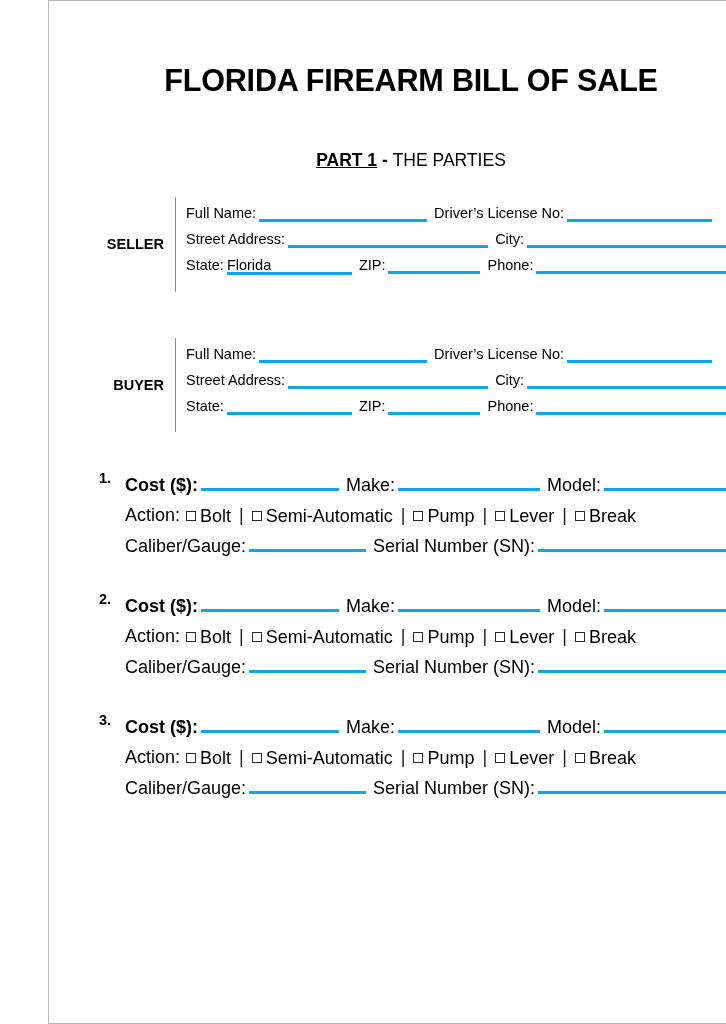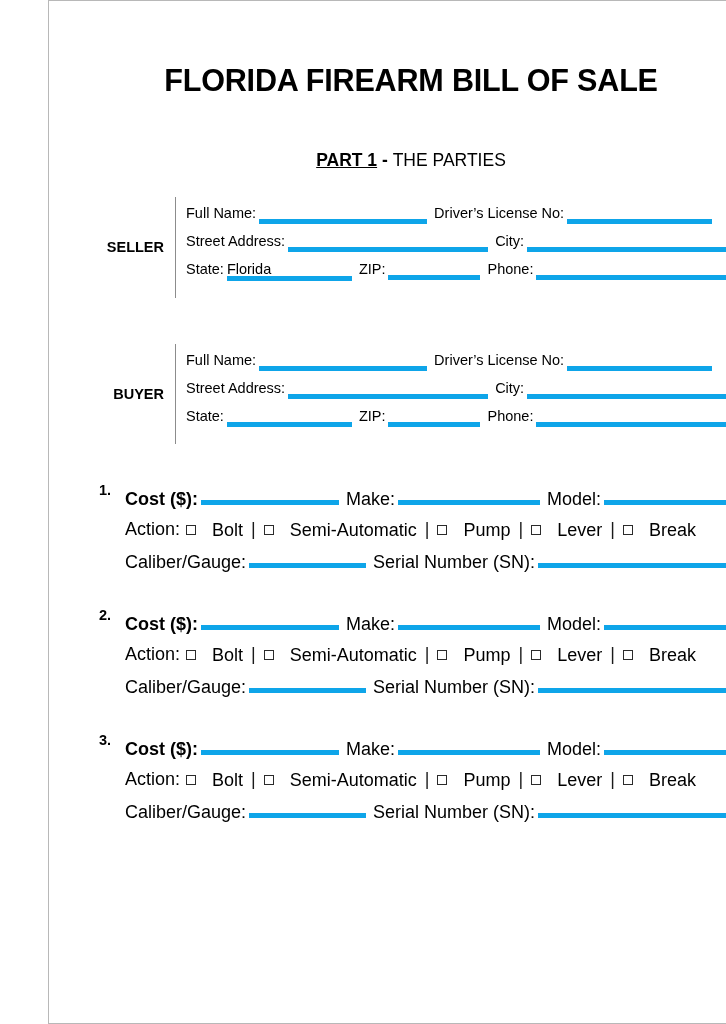--- a/index.html
+++ b/index.html
@@ -98,21 +98,21 @@
     line-height: 1.0;
     padding: 5px 0;
     white-space: nowrap;
   }
   .field-label {
     flex: 0 0 auto;
     padding-right: 3px;
   }
   .blank {
     flex: 1 1 auto;
-    border-bottom: 5px solid #0ea5e9;
+    border-bottom: 3px solid #0ea5e9;
     min-width: 10px;
     height: 13px;
   }
   .blank.prefilled {
     text-align: left;
     height: auto;
     line-height: 1.0;
   }
   .gap { flex: 0 0 7px; }
 
@@ -169,21 +169,20 @@
     box-sizing: border-box;
     vertical-align: -1px;
     margin-right: 4px;
     flex: 0 0 auto;
   }
   .action-label { padding-right: 6px; }
   .opt {
     display: inline-flex;
     align-items: center;
     flex: 0 0 auto;
-    gap: 12px;
   }
   .sep {
     flex: 0 0 auto;
     padding: 0 8px;
     color: #1a1a1a;
   }
 
   
   .total-row {
     display: flex;

